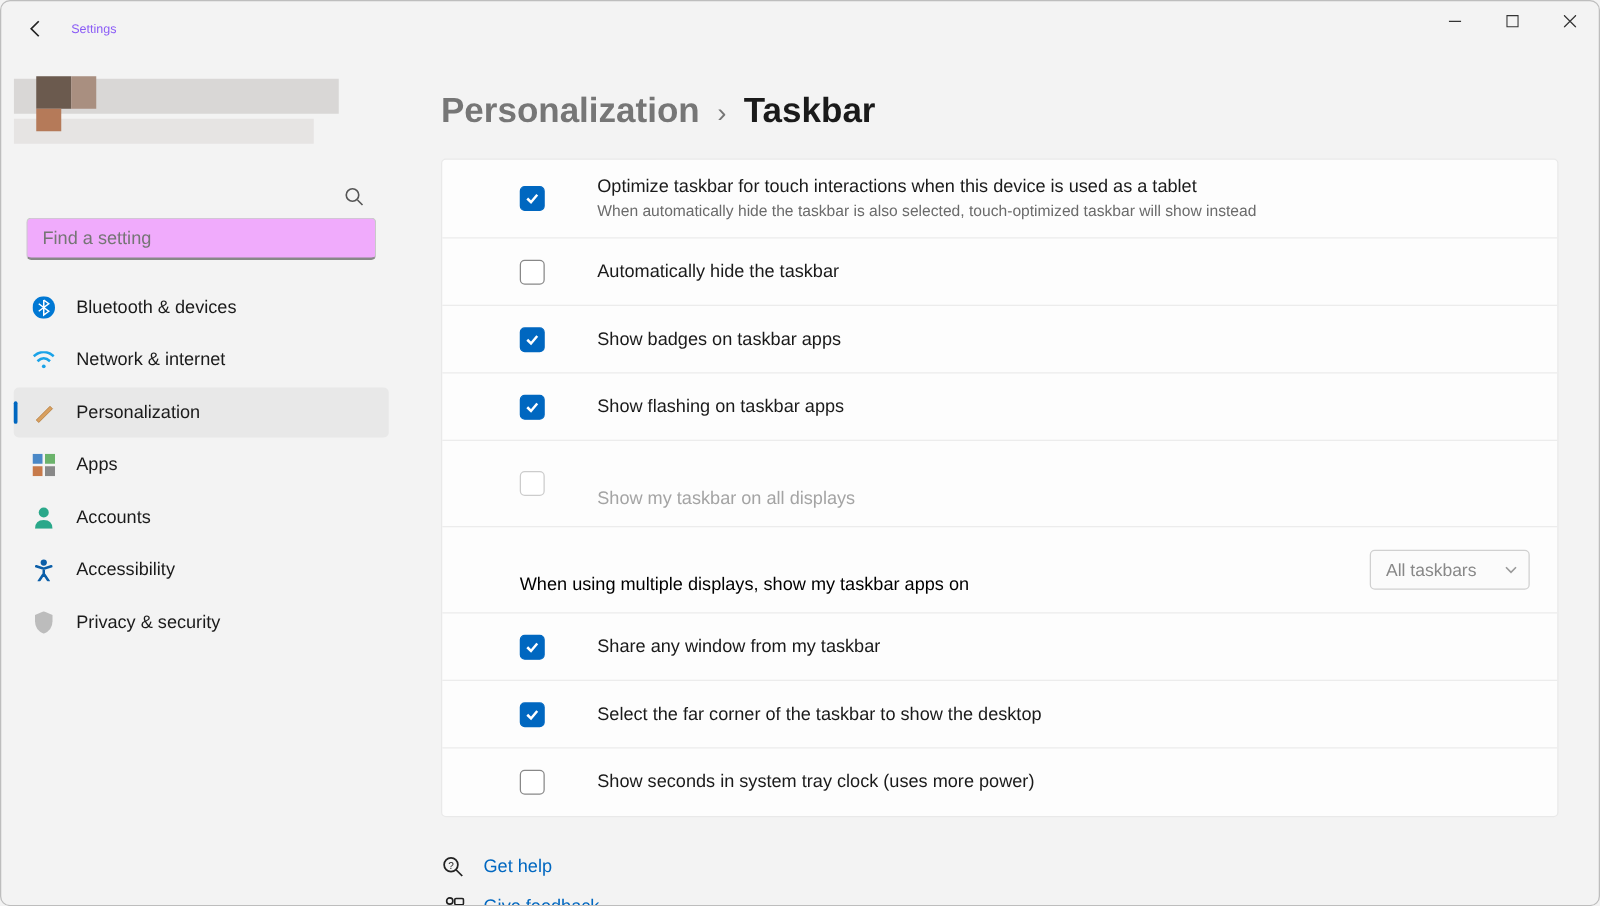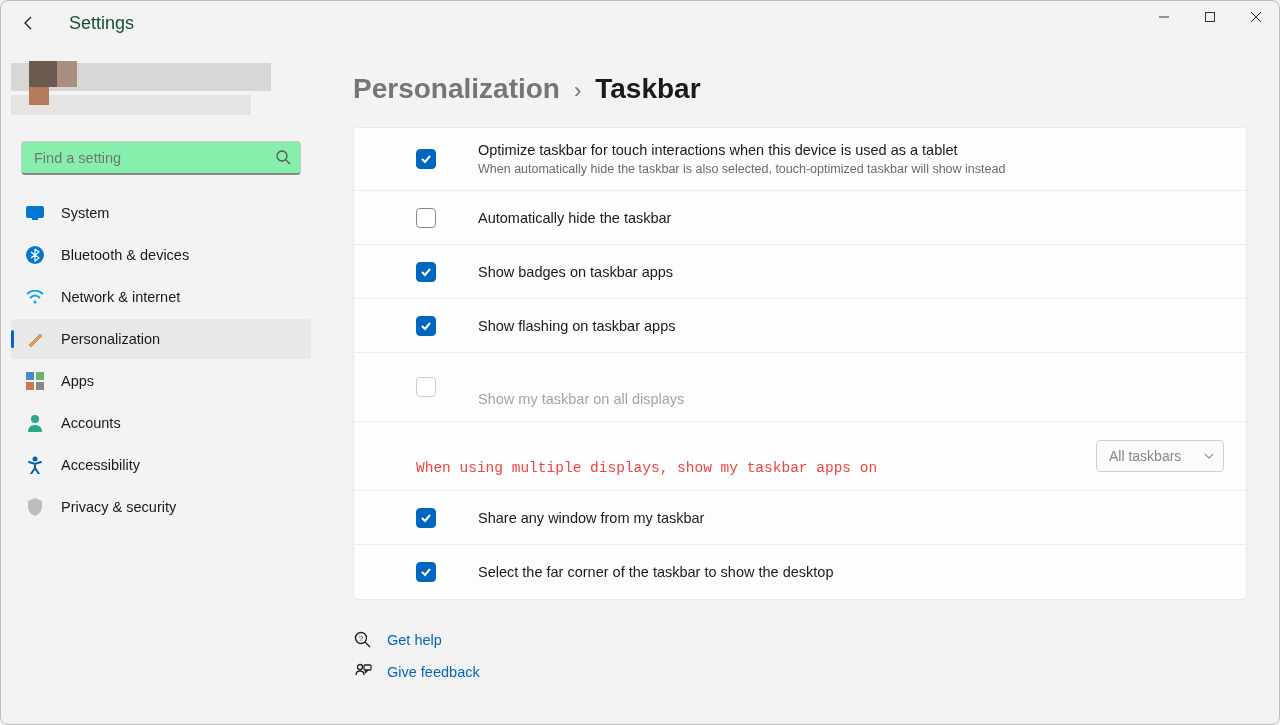--- a/index.html
+++ b/index.html
@@ -1,35 +1,35 @@
 <!DOCTYPE html>
 <html><head>
 <meta charset="utf-8">
 <style>
   * { box-sizing: border-box; margin: 0; padding: 0; font-family: "Segoe UI", -apple-system, sans-serif; }
   body { background: #f3f3f3; width: 1280px; height: 725px; overflow: hidden; border: 1px solid #bdbdbd; border-radius: 8px; position: relative; }
   
   .titlebar { height: 44px; display: flex; align-items: center; padding: 0 8px; }
   .back-btn { width: 40px; height: 40px; display: flex; align-items: center; justify-content: center; cursor: pointer; }
-  .app-title { font-size: 18px; color: #14532d; margin-left: 20px; }
+  .app-title { font-size: 10px; color: #8b5cf6; margin-left: 8px; }
   .win-controls { position: absolute; right: 0; top: 0; display: flex; }
   .win-btn { width: 46px; height: 32px; display: flex; align-items: center; justify-content: center; cursor: pointer; color: #444; }
   
   .layout { display: flex; height: calc(100% - 44px); }
   .sidebar { width: 320px; padding: 0 10px; }
   .sidebar-hero { height: 88px; margin-bottom: 8px; position: relative; overflow: hidden; }
   .hero-art { position: absolute; inset: 0; }
   .hero-stripe1 { position:absolute; left:0; top:18px; width:260px; height:28px; background:#d9d7d6; }
   .hero-stripe2 { position:absolute; left:0; top:50px; width:240px; height:20px; background:#e6e4e3; }
   .hero-block  { position:absolute; left:18px; top:16px; width:28px; height:26px; background:#6b5a4e; }
   .hero-block2 { position:absolute; left:46px; top:16px; width:20px; height:26px; background:#a98f80; }
   .hero-block3 { position:absolute; left:18px; top:42px; width:20px; height:18px; background:#b57a59; }
   
   .search { position: relative; margin: 0 10px 14px 10px; }
-  .search input { width: 100%; height: 34px; padding: 0 36px 0 12px; font-size: 14.5px; border: 1px solid #c9c9c9; border-bottom: 2px solid #888; border-radius: 4px; background: #86efac; }
+  .search input { width: 100%; height: 34px; padding: 0 36px 0 12px; font-size: 14.5px; border: 1px solid #c9c9c9; border-bottom: 2px solid #888; border-radius: 4px; background: #f0abfc; margin-top: 33px; }
   .search-icon { position: absolute; right: 10px; top: 8px; color: #555; }
   
   .nav { padding: 4px 0; }
   .nav-item { display: flex; align-items: center; height: 40px; padding: 0 14px; border-radius: 4px; cursor: pointer; font-size: 14.5px; color: #1a1a1a; margin-bottom: 2px; }
   .nav-item.active { background: #e8e8e8; position: relative; }
   .nav-item.active::before { content:""; position:absolute; left:0; top:11px; width:3px; height:18px; background:#0067c0; border-radius:2px; }
   .nav-icon { width: 20px; height: 20px; margin-right: 16px; display: flex; align-items: center; justify-content: center; }
   
   .main { flex: 1; padding: 0 32px 20px 32px; overflow-y: auto; }
   .breadcrumb { display: flex; align-items: baseline; gap: 14px; margin: 28px 0 22px 0; }
@@ -105,29 +105,20 @@
       <span class="search-icon">
         <svg width="16" height="16" viewBox="0 0 16 16">
             <circle cx="7" cy="7" r="5" stroke="#555" stroke-width="1.3" fill="none"></circle>
             <line x1="11" y1="11" x2="15" y2="15" stroke="#555" stroke-width="1.3"></line>
           </svg>
       </span>
     </div>
     <nav class="nav">
       <div class="nav-item">
         <span class="nav-icon">
-            <svg width="18" height="14" viewBox="0 0 18 14">
-              <rect x="0" y="0" width="18" height="12" rx="2" fill="#0078d4"></rect>
-              <rect x="6" y="12" width="6" height="2" fill="#0078d4"></rect>
-            </svg>
-          </span>
-        <span>System</span>
-      </div>
-      <div class="nav-item">
-        <span class="nav-icon">
             <svg width="18" height="18" viewBox="0 0 18 18">
               <circle cx="9" cy="9" r="9" fill="#0078d4"></circle>
               <path d="M9 3 L13 6 L9 9 L13 12 L9 15 V3 M5 6 L9 9 M5 12 L9 9" stroke="#fff" stroke-width="1.2" fill="none"></path>
             </svg>
           </span>
         <span>Bluetooth &amp; devices</span>
       </div>
       <div class="nav-item">
         <span class="nav-icon">
             <svg width="18" height="14" viewBox="0 0 18 14">
@@ -239,21 +230,21 @@
       </div>
 
       <div class="row disabled">
         <div class="check-wrap">
             <div class="cb disabled"></div>
           </div>
         <div class="row-label">Show my taskbar on all displays</div>
       </div>
 
       <div class="row disabled" style="padding-left:62px;">
-        <div class="row-label" style="color:#ef4444;font-family:Liberation Mono, monospace;">When using multiple displays, show my taskbar apps on</div>
+        <div class="row-label" style="color:#000000;">When using multiple displays, show my taskbar apps on</div>
         <div class="dropdown">
           <span>All taskbars</span>
           <span class="chev">
               <svg width="12" height="12" viewBox="0 0 12 12">
                 <path d="M2 4 L6 8 L10 4" stroke="#999" stroke-width="1.3" fill="none"></path>
               </svg>
             </span>
         </div>
       </div>
 
@@ -272,20 +263,26 @@
         <div class="check-wrap">
             <div class="cb checked">
               <svg width="12" height="12" viewBox="0 0 12 12">
                 <path d="M2 6 L5 9 L10 3" stroke="#fff" stroke-width="2" fill="none"></path>
               </svg>
             </div>
           </div>
         <div class="row-label">Select the far corner of the taskbar to show the desktop</div>
       </div>
 
+      <div class="row">
+        <div class="check-wrap">
+            <div class="cb"></div>
+          </div>
+        <div class="row-label">Show seconds in system tray clock (uses more power)</div>
+      </div>
 
     </div>
 
     <div class="footer-links">
       <div class="flink">
         <span class="flink-icon">
             <svg width="18" height="18" viewBox="0 0 18 18">
               <circle cx="7" cy="7" r="5.5" stroke="#222" stroke-width="1.4" fill="none"></circle>
               <text x="7" y="10" font-size="8" text-anchor="middle" fill="#222">?</text>
               <line x1="11" y1="11" x2="16" y2="16" stroke="#222" stroke-width="1.4"></line>

